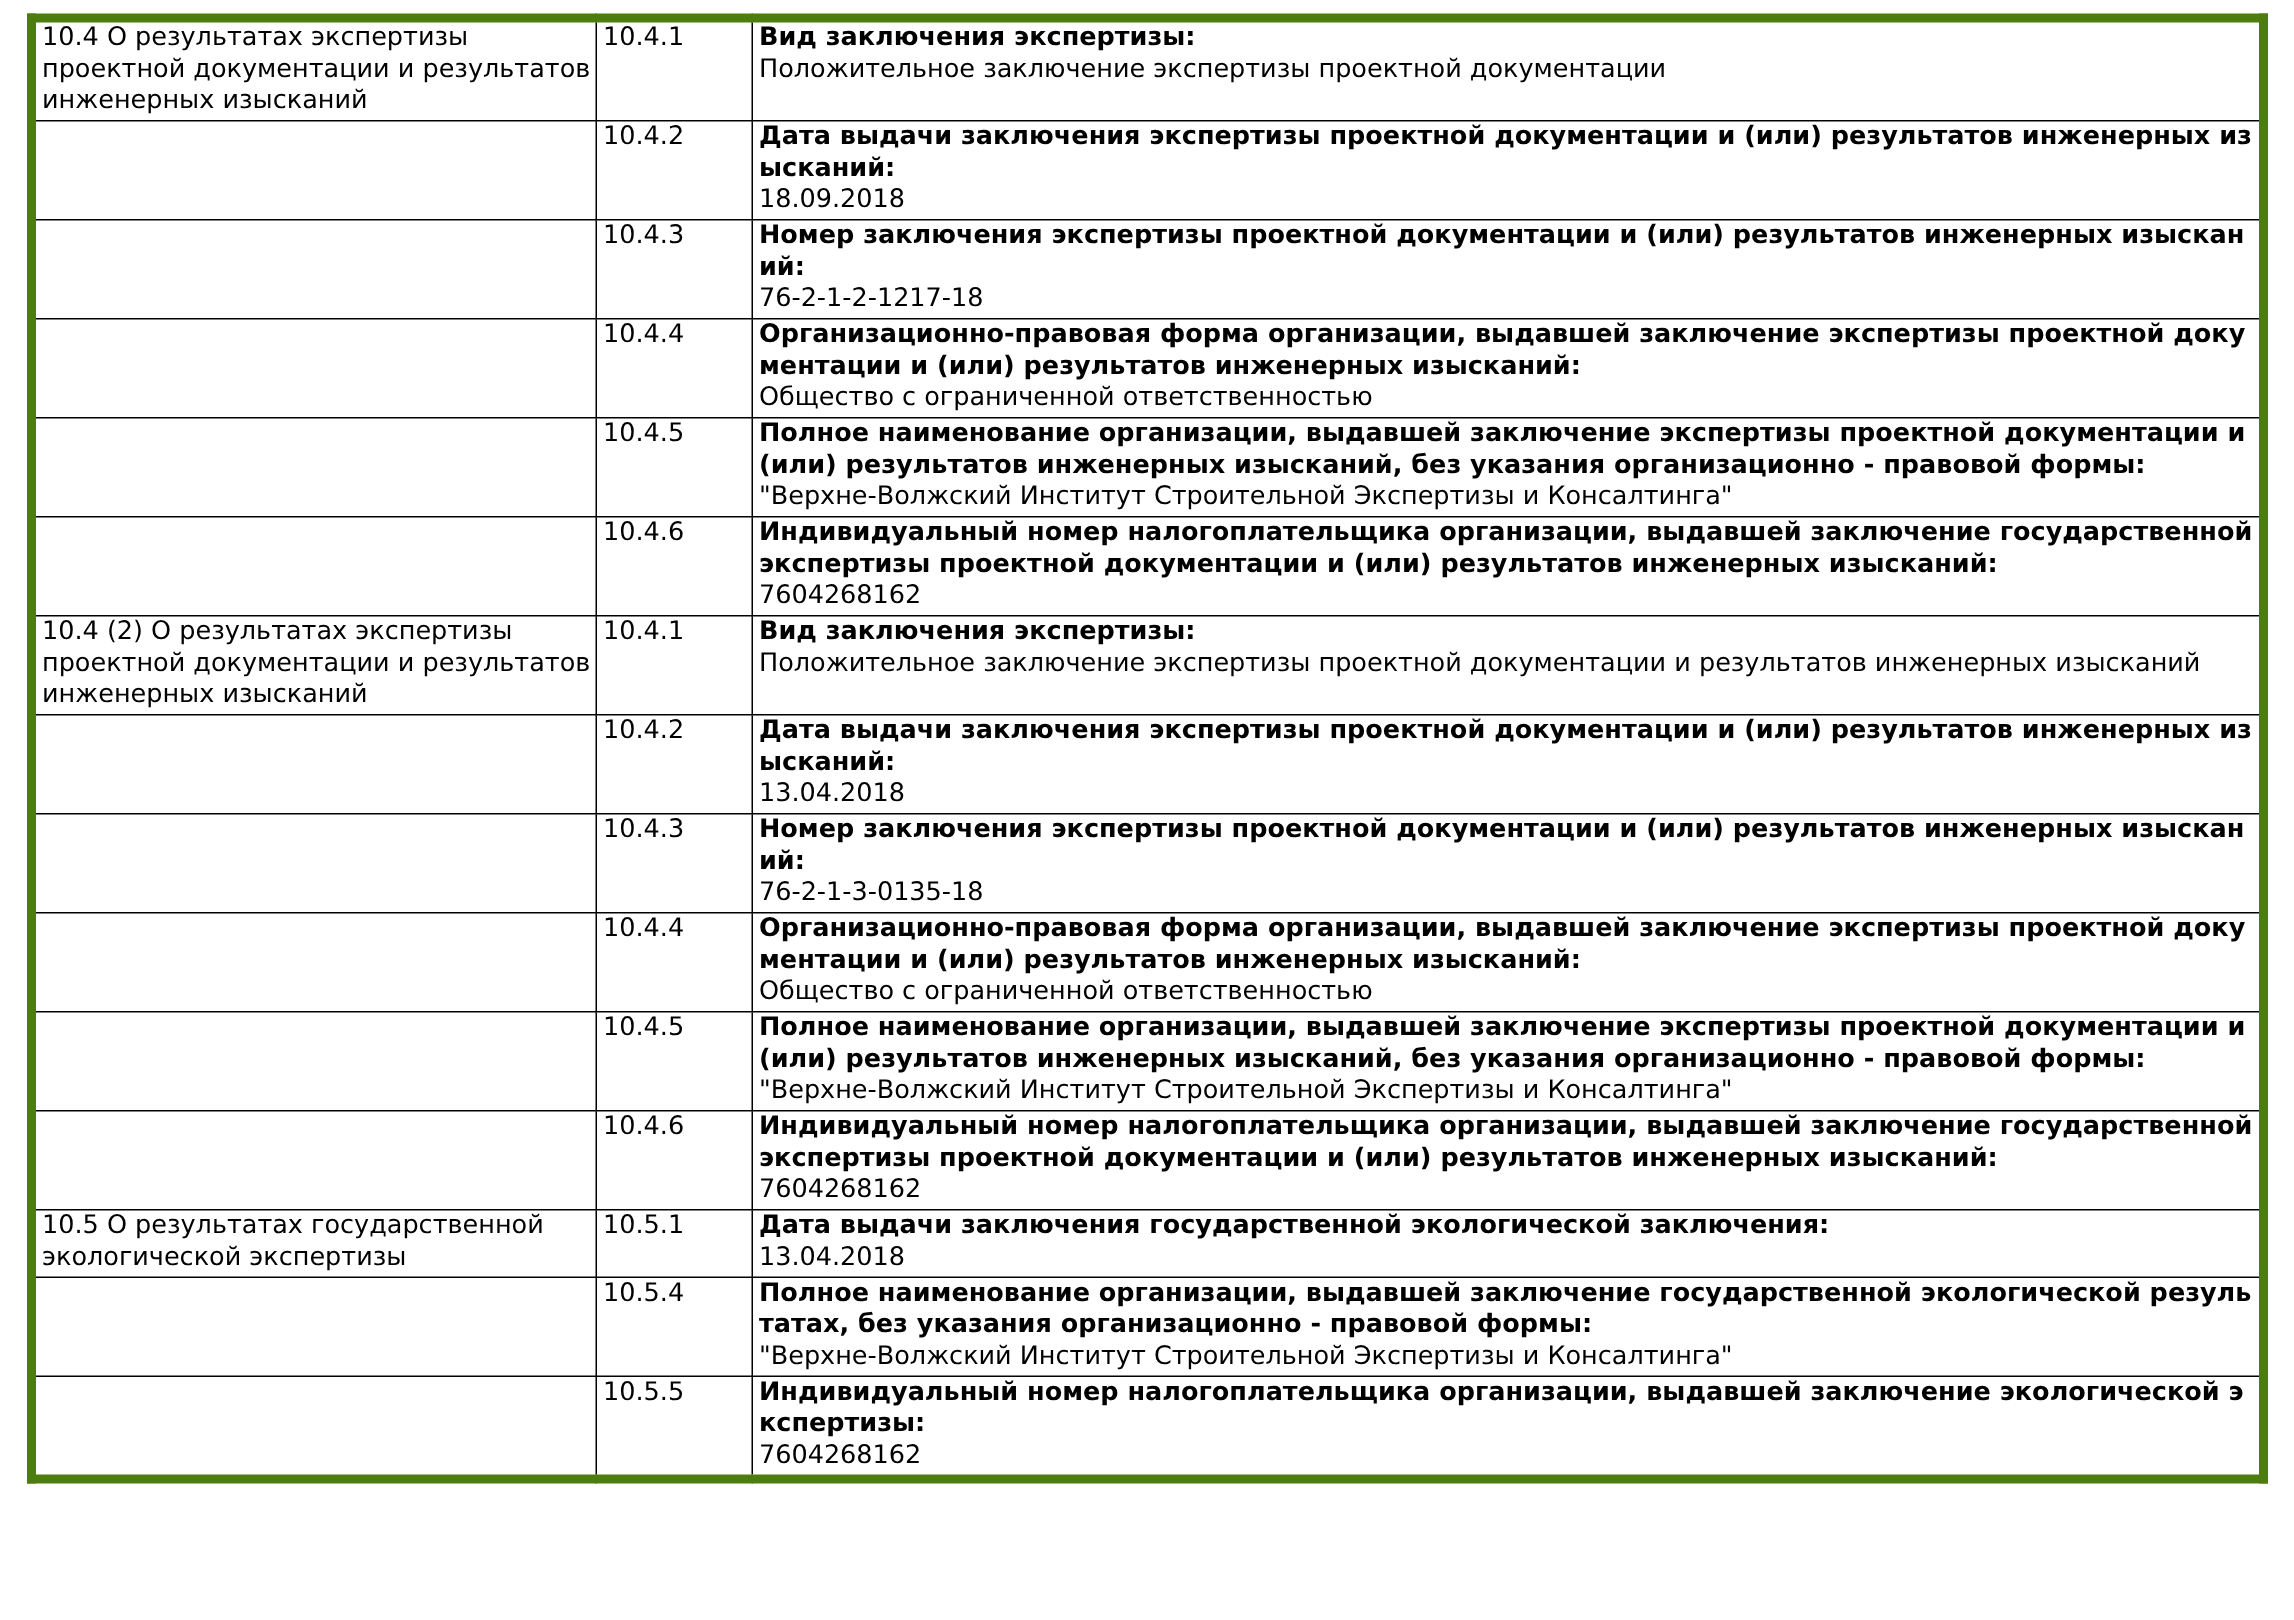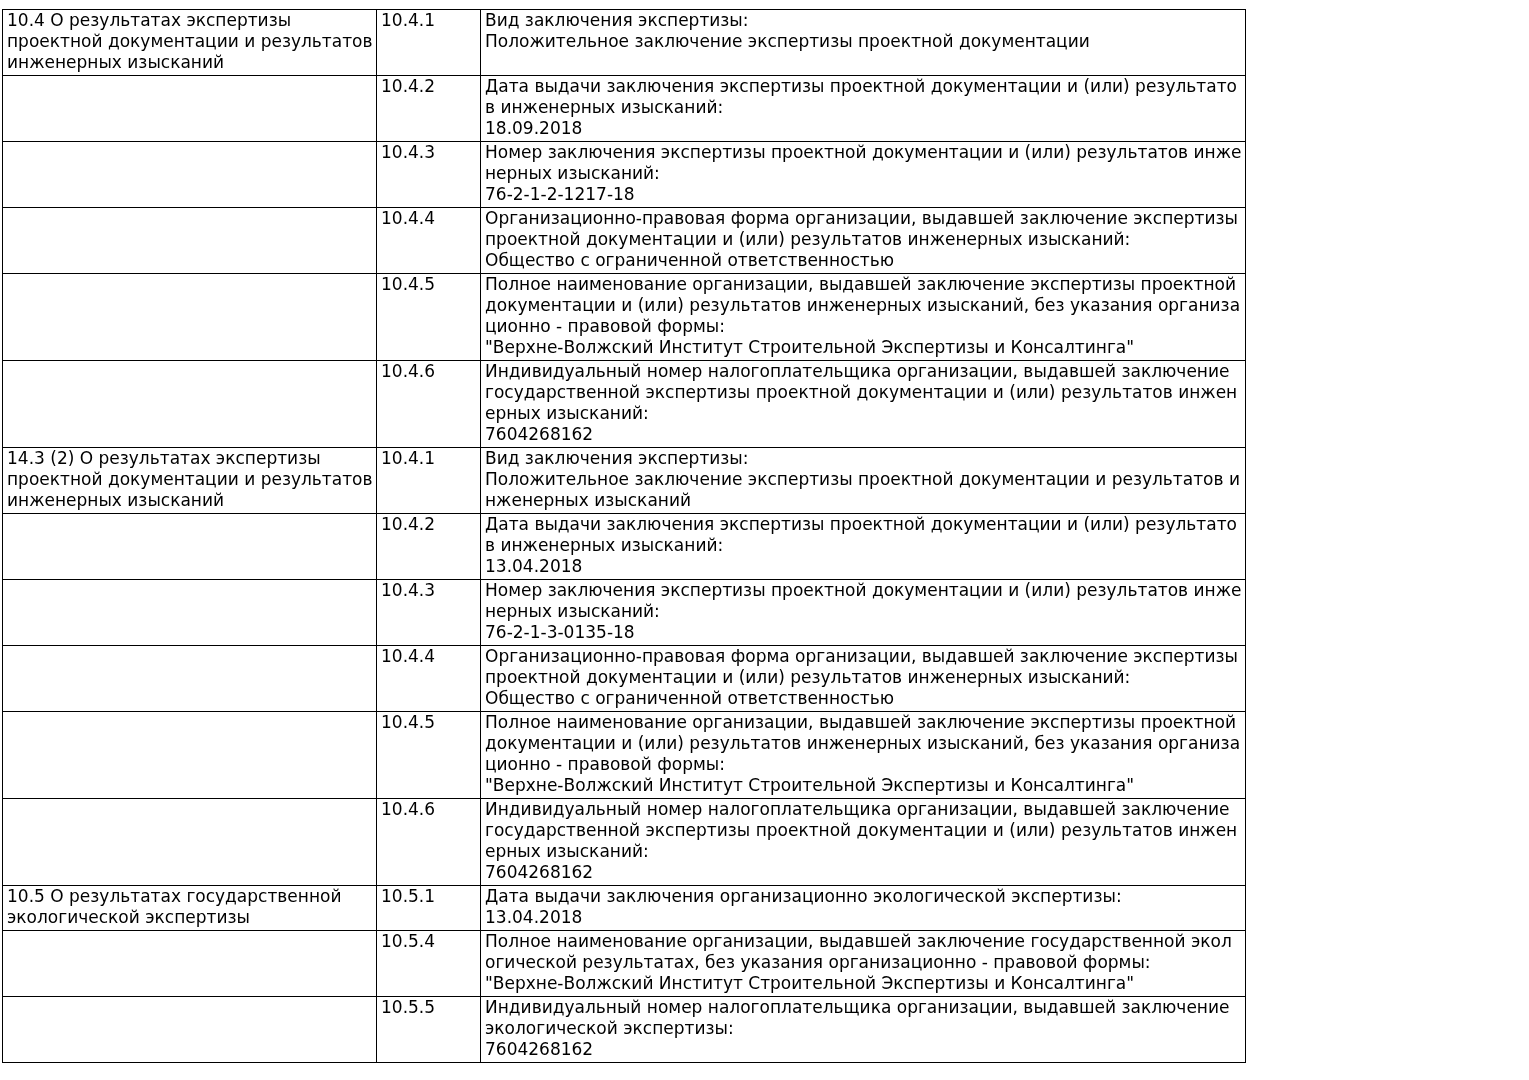--- a/index.html
+++ b/index.html
@@ -13,47 +13,47 @@
   }
   .page {
     position: relative;
     width: 1529px;
     height: 1080px;
     background: #ffffff;
     overflow: hidden;
   }
   table.decl-table {
     position: absolute;
-    left: 2px;
+    left: 18px;
     top: 9px;
-    width: 1244px;
+    width: 1494px;
     border-collapse: collapse;
     table-layout: fixed;
-    border: 1px solid #4d7c0f;
+    border: 6px solid #4d7c0f;
   }
   table.decl-table td {
     border: 1px solid #000000;
     font-size: 17px;
     line-height: 21px;
     vertical-align: top;
     padding: 0 3px 2px 4px;
     overflow: hidden;
   }
   td.c-section {
     width: 366px;
   }
   td.c-num {
     width: 96px;
     vertical-align: middle;
   }
   td.c-content {
     word-break: break-all;
   }
   .f-label {
-    font-weight: normal;
+    font-weight: bold;
   }
   .f-value {
     font-weight: normal;
   }
 </style>
 </head>
 <body>
 
 <div class="page">
   <table class="decl-table">
@@ -100,21 +100,21 @@
         </tr>
         <tr>
           <td class="c-section"></td>
           <td class="c-num">10.4.6</td>
           <td class="c-content">
             <div class="f-label">Индивидуальный номер налогоплательщика организации, выдавшей заключение государственной экспертизы проектной документации и (или) результатов инженерных изысканий:</div>
             <div class="f-value">7604268162</div>
           </td>
         </tr>
         <tr>
-          <td class="c-section">14.3 (2) О результатах экспертизы проектной документации и результатов инженерных изысканий</td>
+          <td class="c-section">10.4 (2) О результатах экспертизы проектной документации и результатов инженерных изысканий</td>
           <td class="c-num">10.4.1</td>
           <td class="c-content">
             <div class="f-label">Вид заключения экспертизы:</div>
             <div class="f-value">Положительное заключение экспертизы проектной документации и результатов инженерных изысканий</div>
           </td>
         </tr>
         <tr>
           <td class="c-section"></td>
           <td class="c-num">10.4.2</td>
           <td class="c-content">
@@ -151,21 +151,21 @@
           <td class="c-num">10.4.6</td>
           <td class="c-content">
             <div class="f-label">Индивидуальный номер налогоплательщика организации, выдавшей заключение государственной экспертизы проектной документации и (или) результатов инженерных изысканий:</div>
             <div class="f-value">7604268162</div>
           </td>
         </tr>
         <tr>
           <td class="c-section">10.5 О результатах государственной экологической экспертизы</td>
           <td class="c-num">10.5.1</td>
           <td class="c-content">
-            <div class="f-label">Дата выдачи заключения организационно экологической экспертизы:</div>
+            <div class="f-label">Дата выдачи заключения государственной экологической заключения:</div>
             <div class="f-value">13.04.2018</div>
           </td>
         </tr>
         <tr>
           <td class="c-section"></td>
           <td class="c-num">10.5.4</td>
           <td class="c-content">
             <div class="f-label">Полное наименование организации, выдавшей заключение государственной экологической результатах, без указания организационно - правовой формы:</div>
             <div class="f-value">"Верхне-Волжский Институт Строительной Экспертизы и Консалтинга"</div>
           </td>

